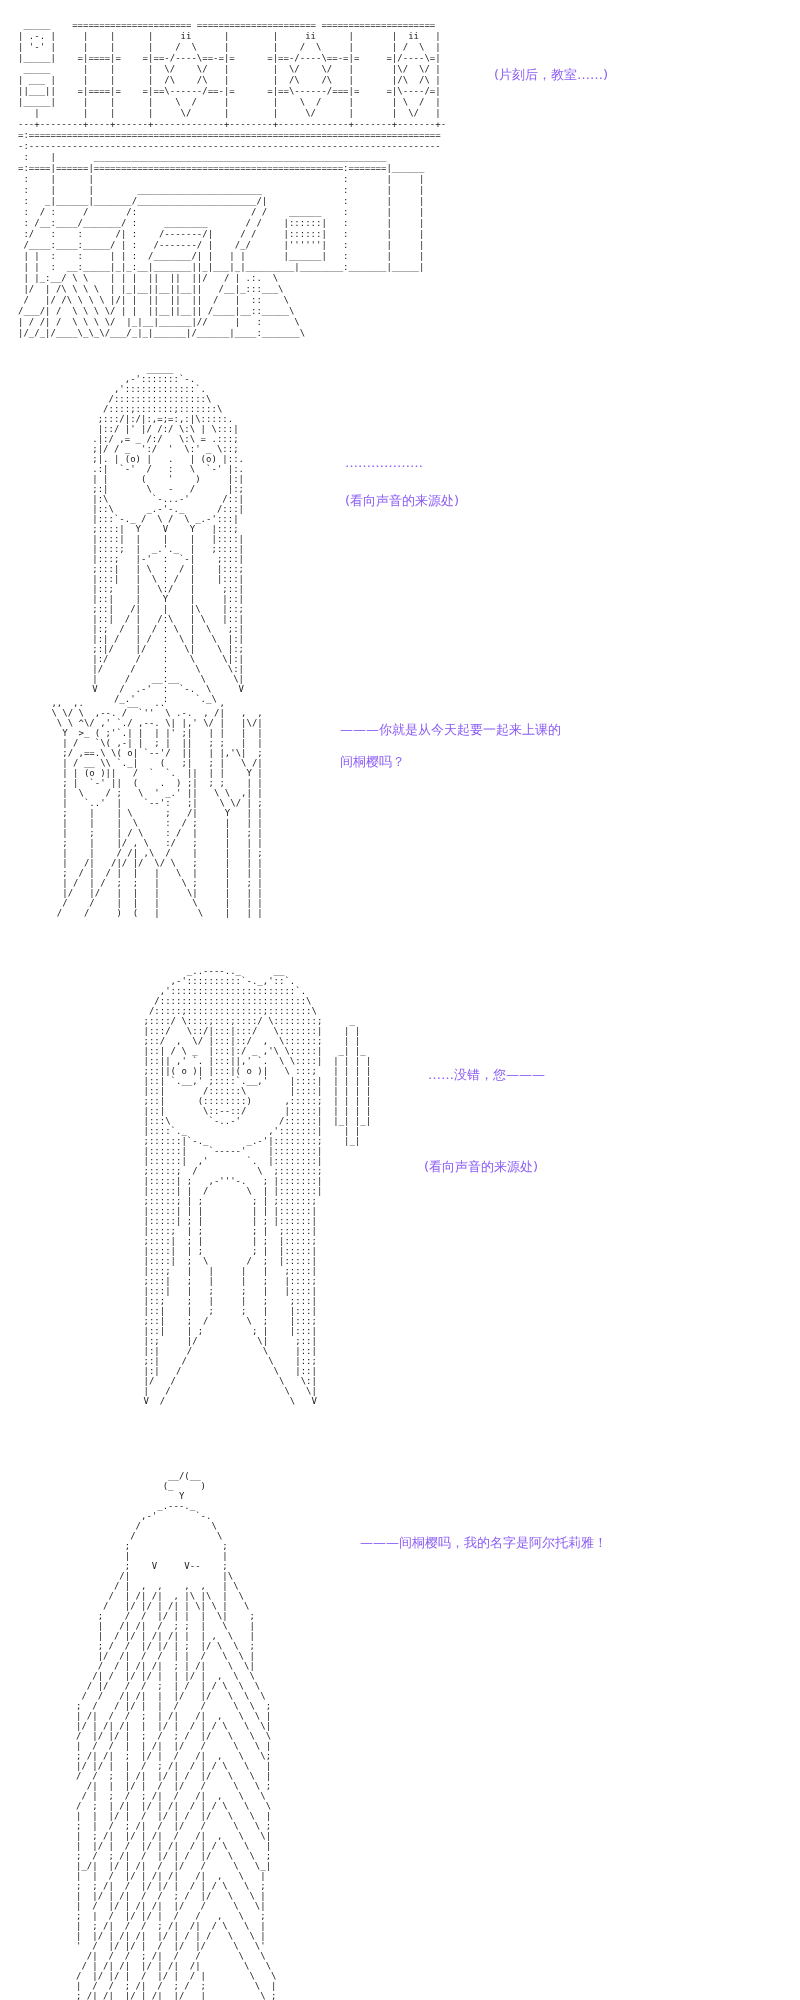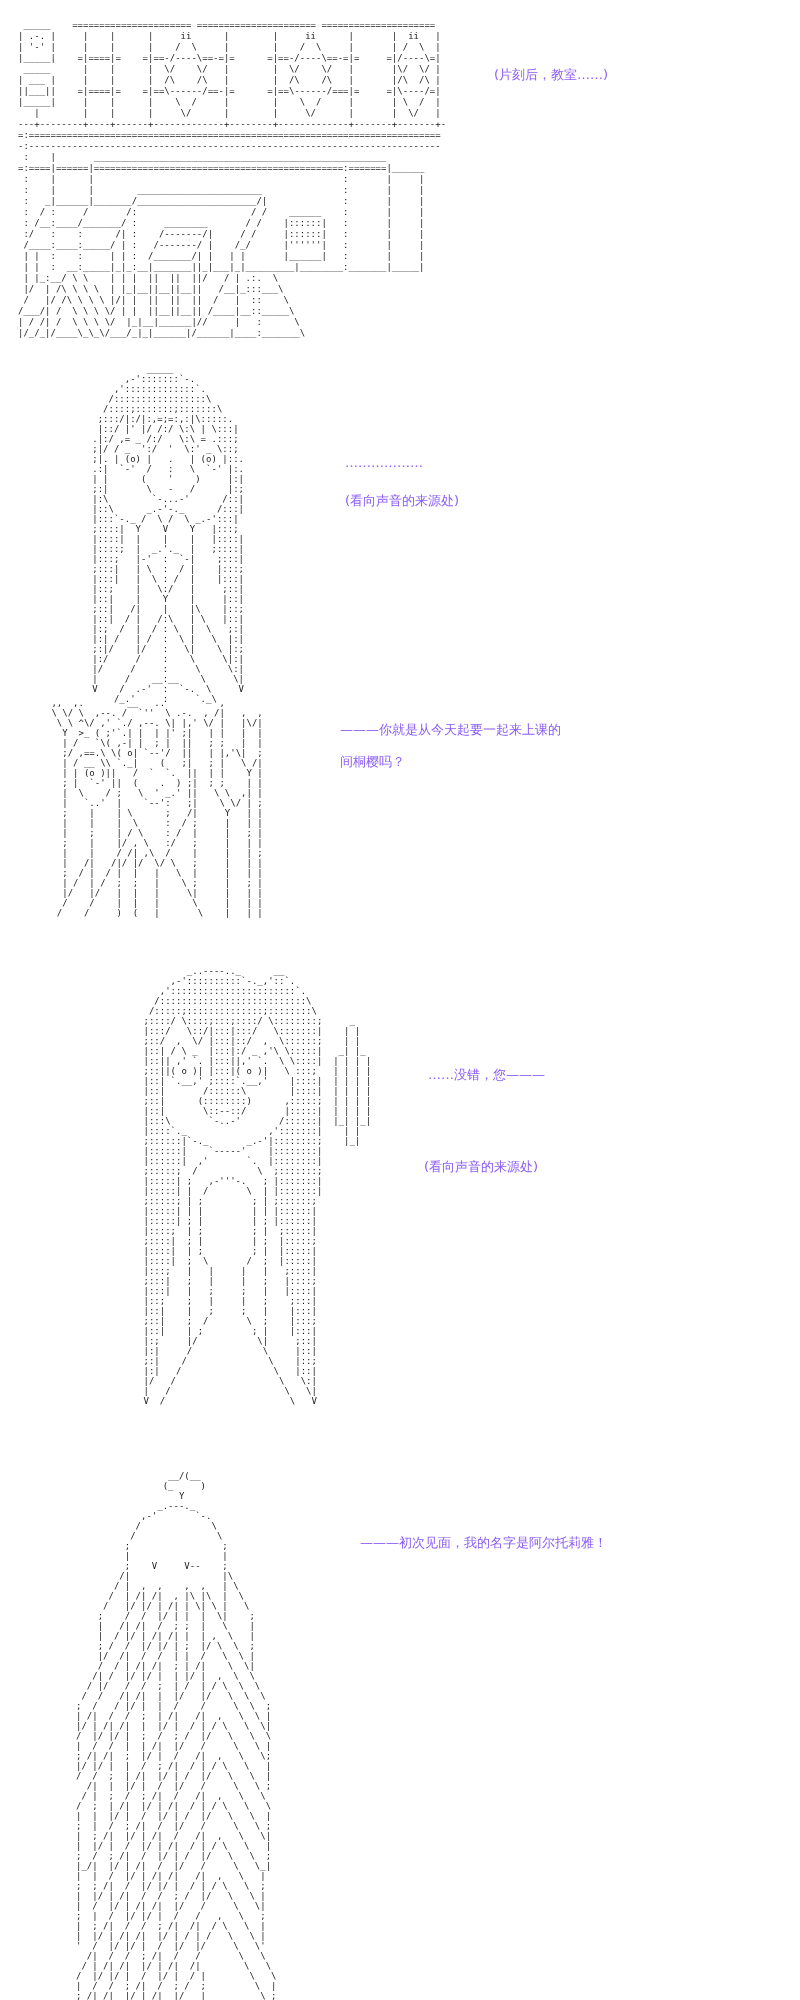--- a/index.html
+++ b/index.html
@@ -233,15 +233,15 @@
 |  /  /  ; /|  /  ; /  ;         \  |
 ; /| /|  |/ | /|  |/   |          \ ;
 |/ |/ |  /  |/ |  /    ;           \|
 /  /  ; /|  /  ; /|    |            \
 | /|  |/ | /|  |/ |    /            |
 |/ |  /  |/ |  /  ;   /|            |
 /  ; /|  /  ; /|  |  / |            |
 | /|/ | /| /|/ |  ; /  ;            |
 |/ /  |/ |/ /  |  |/   |            |</pre>
 
-  <div class="caption" style="left:360px;top:1534px">———初次见面，我的名字是阿尔托莉雅！</div>
+  <div class="caption" style="left:360px;top:1534px">———间桐樱吗，我的名字是阿尔托莉雅！</div>
 
 </div>
 
 </body></html>

